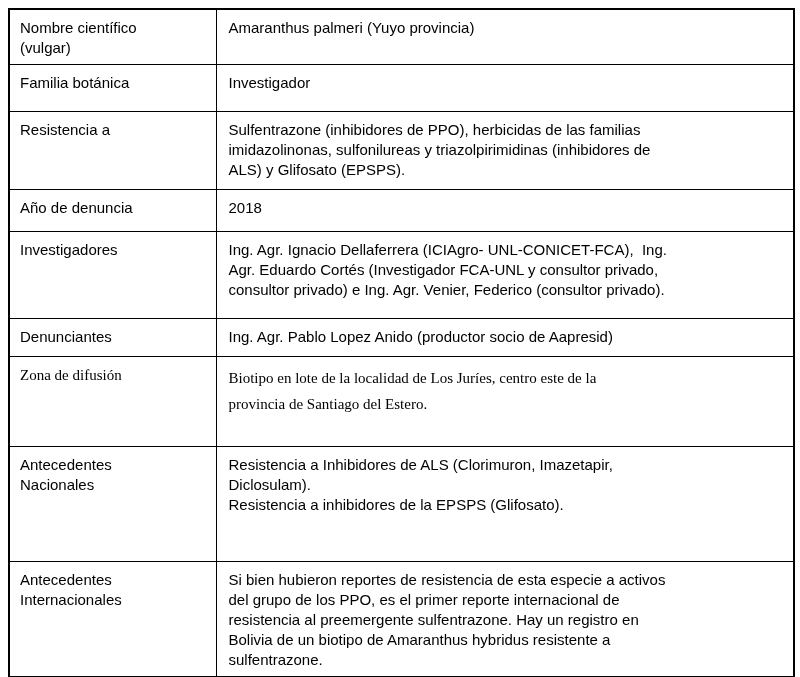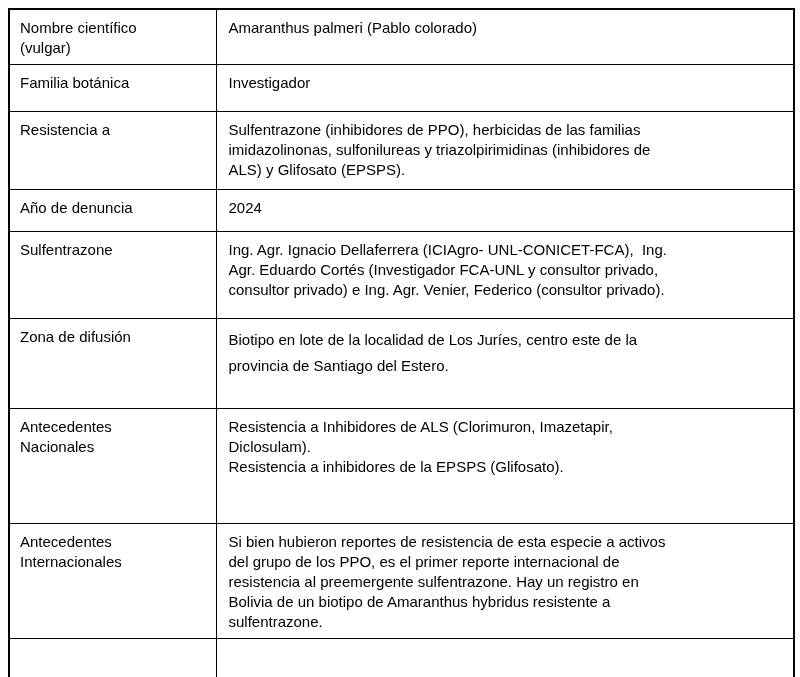--- a/index.html
+++ b/index.html
@@ -31,67 +31,71 @@
   }
   td.lbl { padding: 8px 8px 6px 10px; }
   td.val { padding: 8px 10px 6px 12px; }
   .it { }
   tr.rh1  { height: 55px; }
   tr.rh2  { height: 47px; border-radius: 13px; }
   tr.rh3  { height: 78px; }
   tr.rh4  { height: 42px; padding-left: 8px; }
   tr.rh5  { height: 87px; }
   tr.rh6  { height: 38px; }
-  tr.rh7  { height: 90px; }
+  tr.rh7  { height: 90px; font-family: Liberation Serif, serif; }
   tr.rh8  { height: 115px; }
   tr.rh9  { height: 112px; }
   tr.rh10 { height: 40px; }
   tr.lh-wide td.val { line-height: 26px; }
 </style>
 </head>
 <body>
 
 <div class="page">
   <table class="report">
     <colgroup>
       <col class="c1">
       <col class="c2">
     </colgroup>
     <tbody>
 
       <tr class="rh1">
         <td class="lbl">Nombre científico
 (vulgar)</td>
-        <td class="val"><span class="it">Amaranthus palmeri</span><span> (Pablo colorado)</span></td>
+        <td class="val"><span class="it">Amaranthus palmeri</span><span> (Yuyo provincia)</span></td>
       </tr>
 
       <tr class="rh2">
         <td class="lbl">Familia botánica</td>
         <td class="val">Investigador</td>
       </tr>
 
       <tr class="rh3">
         <td class="lbl">Resistencia a</td>
         <td class="val">Sulfentrazone (inhibidores de PPO), herbicidas de las familias
 imidazolinonas, sulfonilureas y triazolpirimidinas (inhibidores de
 ALS) y Glifosato (EPSPS).</td>
       </tr>
 
       <tr class="rh4">
         <td class="lbl">Año de denuncia</td>
-        <td class="val">2024</td>
+        <td class="val">2018</td>
       </tr>
 
       <tr class="rh5">
-        <td class="lbl">Sulfentrazone</td>
+        <td class="lbl">Investigadores</td>
         <td class="val">Ing. Agr. Ignacio Dellaferrera (ICIAgro- UNL-CONICET-FCA),&nbsp; Ing.
 Agr. Eduardo Cortés (Investigador FCA-UNL y consultor privado,
 consultor privado) e Ing. Agr. Venier, Federico (consultor privado).</td>
       </tr>
 
+      <tr class="rh6">
+        <td class="lbl">Denunciantes</td>
+        <td class="val">Ing. Agr. Pablo Lopez Anido (productor socio de Aapresid)</td>
+      </tr>
 
       <tr class="rh7 lh-wide">
         <td class="lbl">Zona de difusión</td>
         <td class="val">Biotipo en lote de la localidad de Los Juríes, centro este de la
 provincia de Santiago del Estero.</td>
       </tr>
 
       <tr class="rh8">
         <td class="lbl">Antecedentes
 Nacionales</td>

